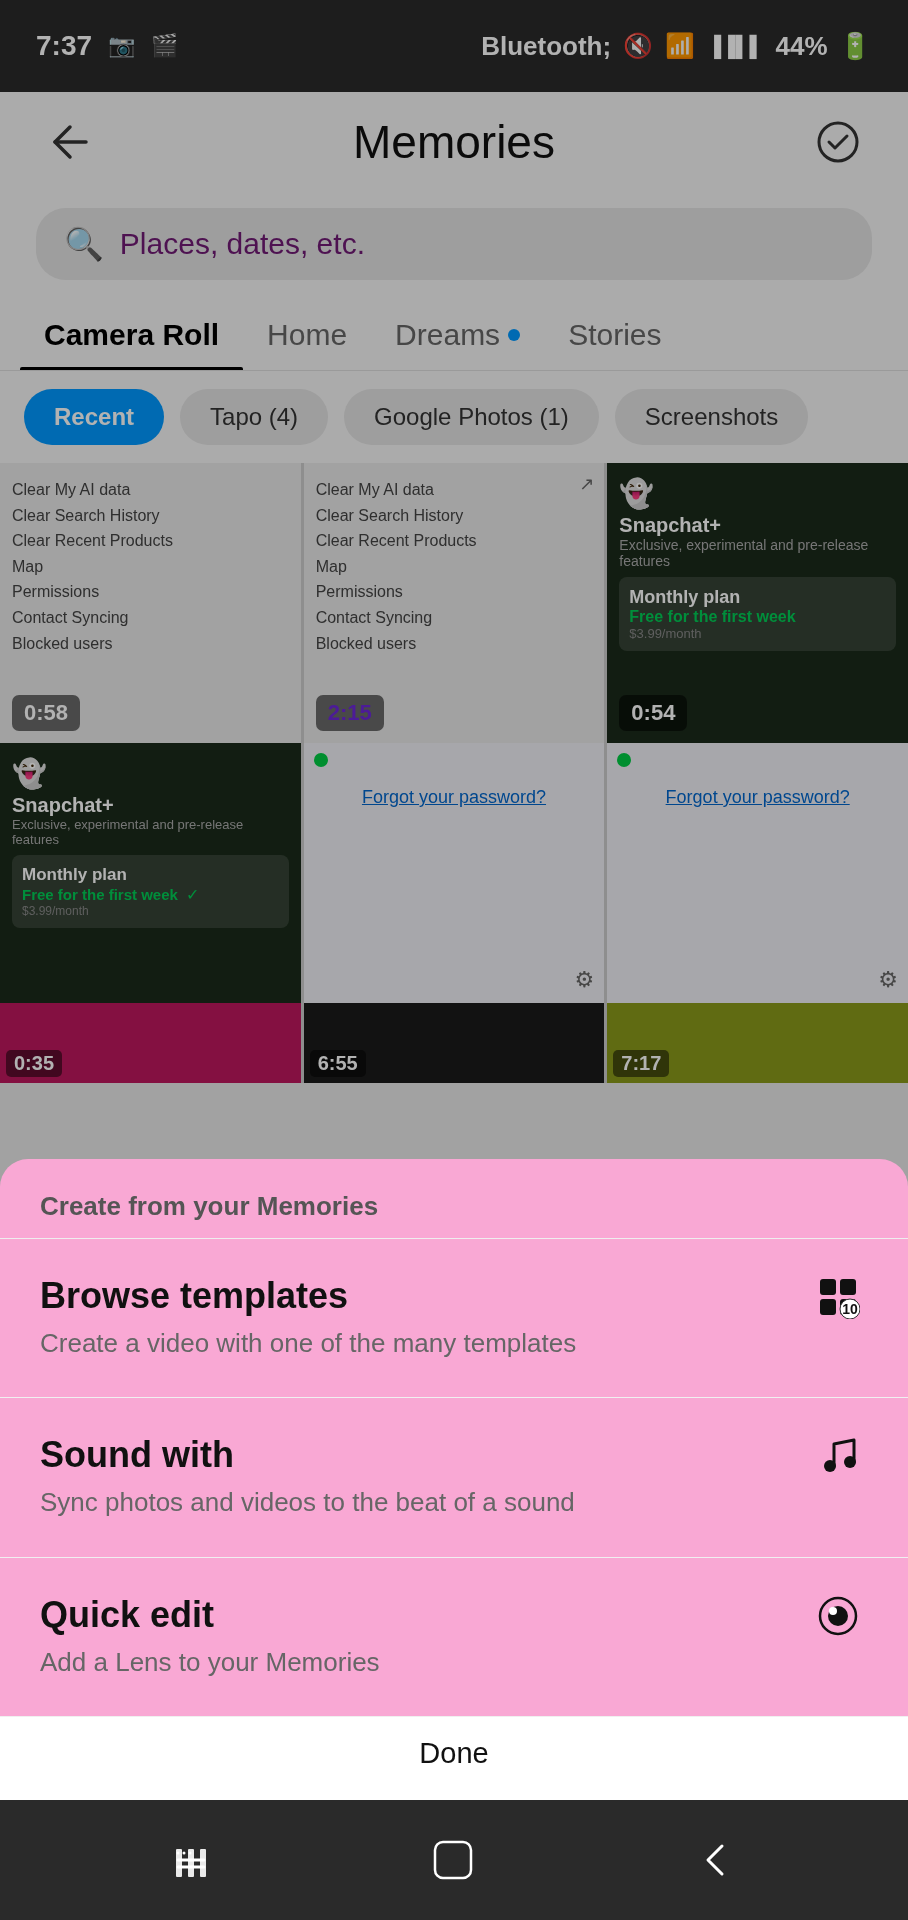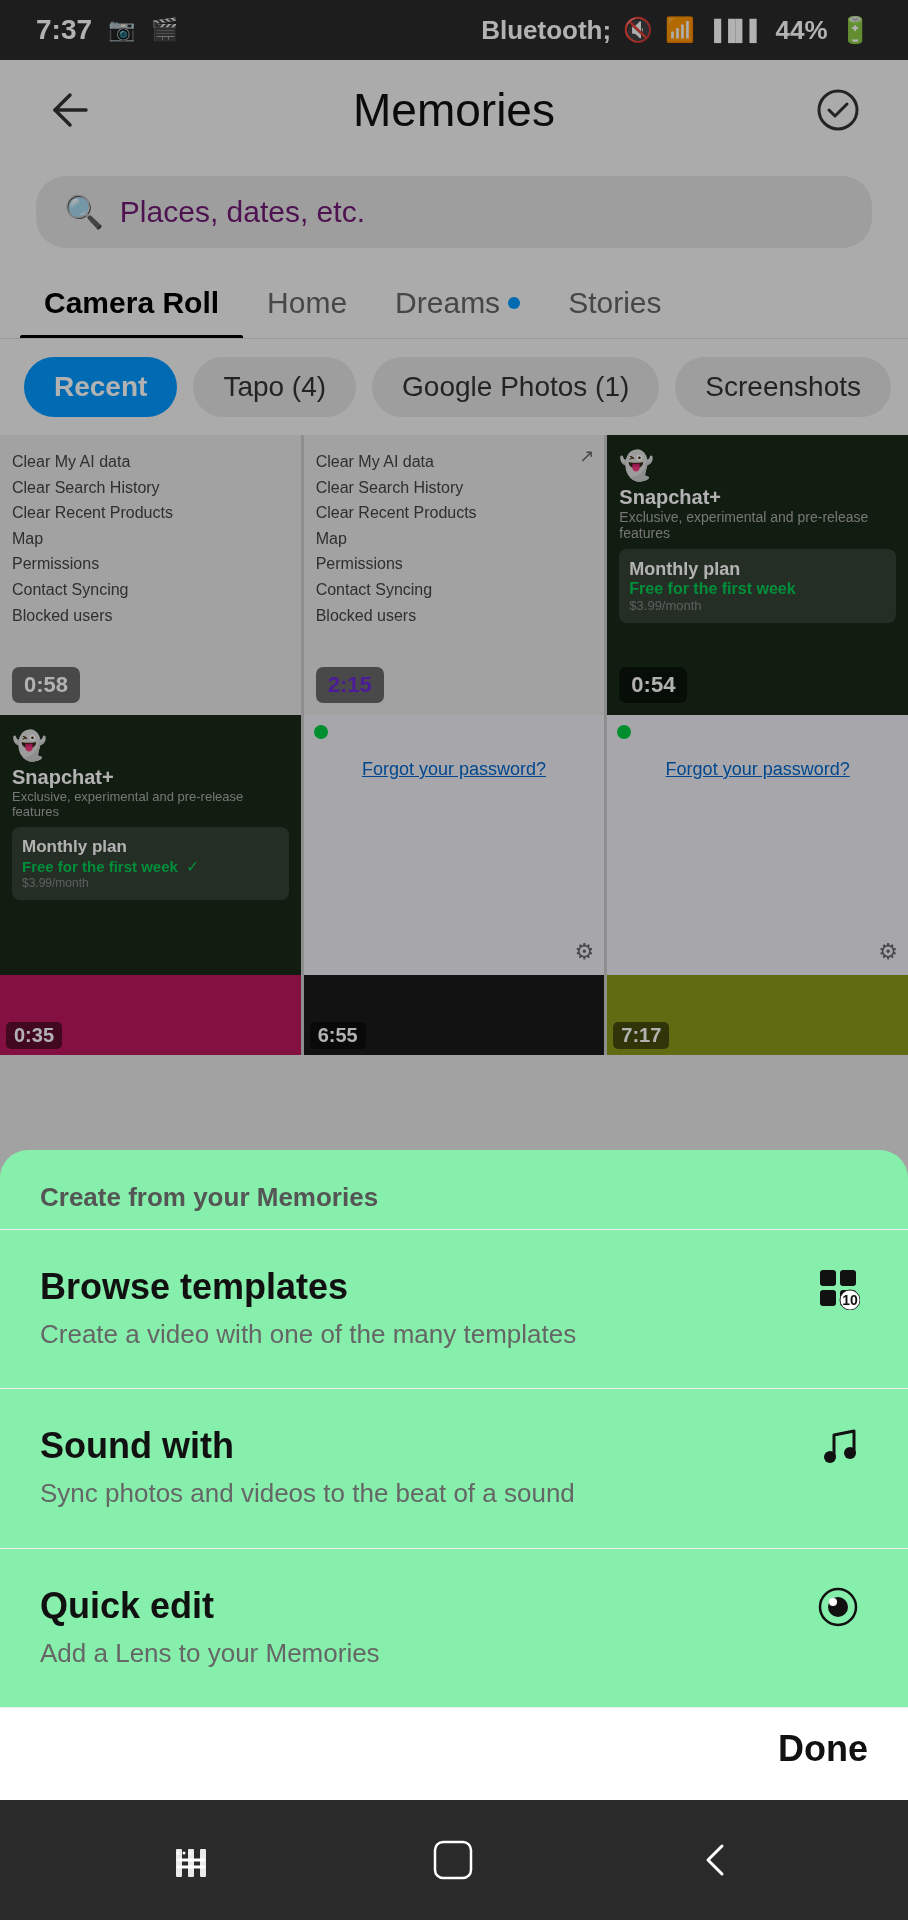--- a/index.html
+++ b/index.html
@@ -8,21 +8,21 @@
       height: 1920px;
       background: #e8e8e8;
       font-family: -apple-system, 'Helvetica Neue', Arial, sans-serif;
       overflow: hidden;
       position: relative;
     }
 
     
     .status-bar {
       background: #2a2a2a;
-      height: 60px;
+      height: 92px;
       display: flex;
       align-items: center;
       justify-content: space-between;
       padding: 0 36px;
       color: white;
       font-size: 28px;
       font-weight: 600;
     }
     .status-left { display: flex; align-items: center; gap: 16px; }
     .status-right { display: flex; align-items: center; gap: 12px; font-size: 26px; }
@@ -113,41 +113,41 @@
     .filter-pills {
       background: #f5f5f5;
       display: flex;
       gap: 16px;
       padding: 18px 24px;
       overflow: hidden;
     }
     .pill {
       padding: 14px 30px;
       border-radius: 30px;
-      font-size: 28px;
+      font-size: 24px;
       cursor: pointer;
       white-space: nowrap;
     }
     .pill.active {
       background: #0099ff;
       color: white;
       font-weight: 600;
     }
     .pill.inactive {
       background: #e2e2e2;
       color: #333;
     }
 
     
     .bottom-sheet {
       position: absolute;
       bottom: 120px;
       left: 0;
       right: 0;
-      background: #86efac;
+      background: #f9a8d4;
       border-radius: 28px 28px 0 0;
       padding: 0 0 0 0;
       z-index: 10;
     }
 
     .sheet-header {
       padding: 32px 40px 16px;
       font-size: 26px;
       font-weight: 700;
       color: #555;
@@ -421,21 +421,21 @@
     <div class="sheet-item-icon">
       <svg width="44" height="44" viewBox="0 0 44 44">
         <circle cx="22" cy="22" r="18" stroke="#111" stroke-width="2.5" fill="none"></circle>
         <circle cx="22" cy="22" r="10" fill="#111"></circle>
         <circle cx="17" cy="17" r="4" fill="white"></circle>
       </svg>
     </div>
   </div>
 
   <div style="padding: 20px 40px 30px; background: white; display:flex; align-items:center; justify-content:center;">
-    <button style="background:none; border:none; font-size:36px; font-weight:700; color:#111; cursor:pointer; width:100%; text-align:right;">Done</button>
+    <button style="background:none; border:none; font-size:29px; font-weight:400; color:#111; cursor:pointer; width:100%; text-align:center;">Done</button>
   </div>
 </div>
 
 <div class="nav-bar">
   <div class="nav-icon">
     <svg width="42" height="42" viewBox="0 0 42 42">
       <line x1="8" y1="14" x2="8" y2="14" stroke="white" stroke-width="3" stroke-linecap="round"></line>
       <line x1="14" y1="14" x2="14" y2="14" stroke="white" stroke-width="3" stroke-linecap="round"></line>
       <line x1="20" y1="14" x2="20" y2="14" stroke="white" stroke-width="3" stroke-linecap="round"></line>
       <line x1="8" y1="21" x2="34" y2="21" stroke="white" stroke-width="3" stroke-linecap="round"></line>

